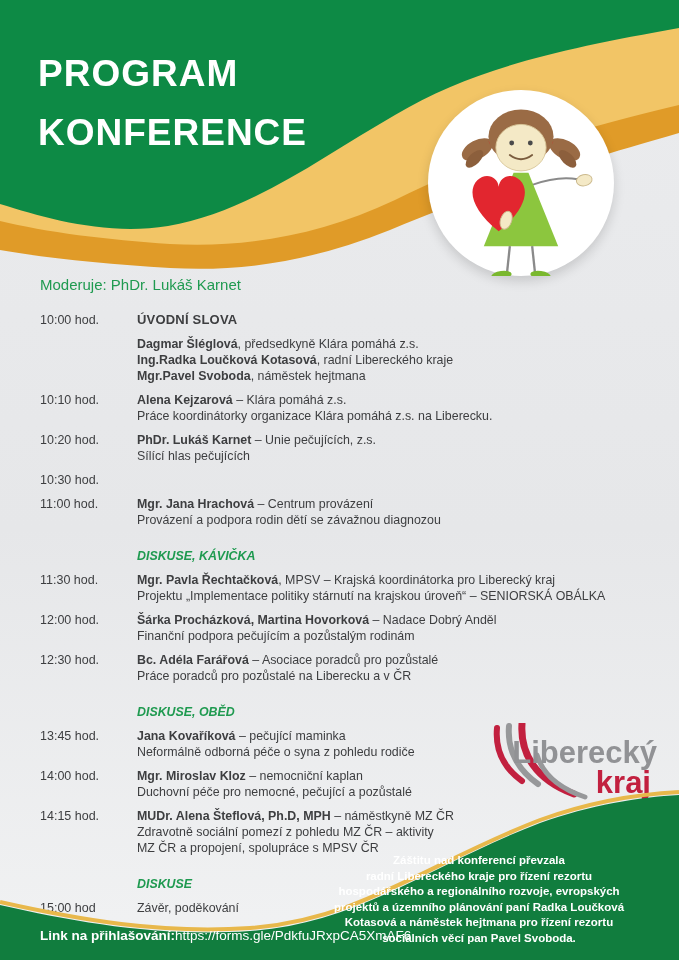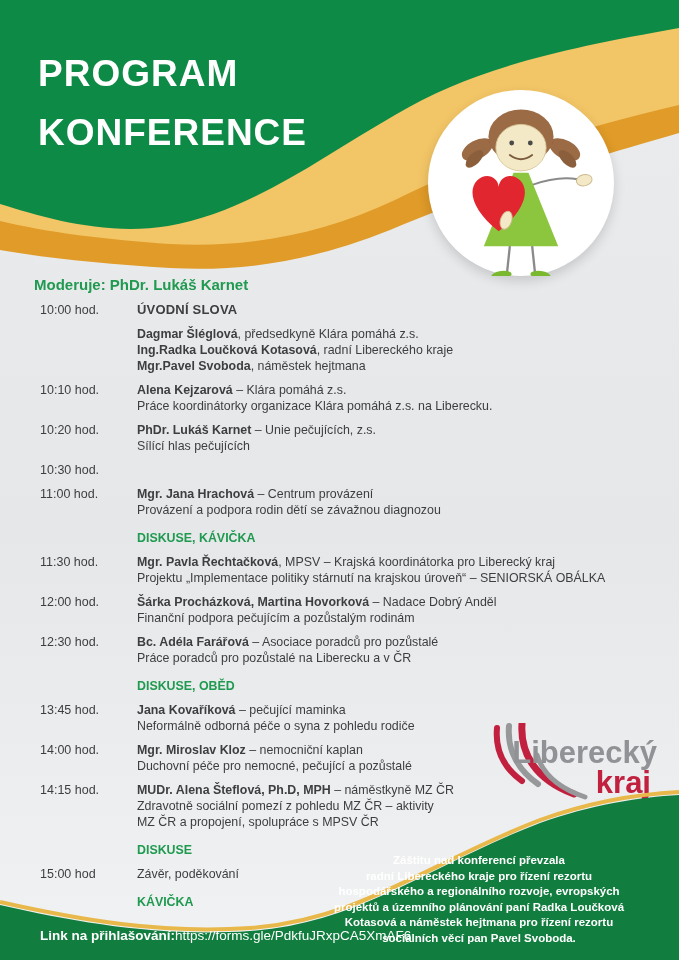--- a/index.html
+++ b/index.html
@@ -13,31 +13,31 @@
   .hero-circle{
     position:absolute;left:428px;top:90px;width:186px;height:186px;border-radius:50%;
     background:#fff;box-shadow:0 5px 12px rgba(0,0,0,.15);z-index:2;
   }
   .hero-circle svg{width:100%;height:100%}
   .page-title{
     position:absolute;left:38px;top:44px;z-index:3;color:#ffffff;
     font-weight:bold;font-size:37px;line-height:59px;letter-spacing:1px;
   }
   .moderator{
-    position:absolute;left:34px;top:276px;z-index:3;
-    color:#1f9a50;font-weight:bold;font-size:15px;
-  }
-  .schedule{position:absolute;left:40px;top:302px;width:625px;z-index:3}
+    position:absolute;left:40px;top:276px;z-index:3;
+    color:#1f9a50;font-weight:normal;font-size:15px;
+  }
+  .schedule{position:absolute;left:40px;top:312px;width:625px;z-index:3}
   .row{display:flex;margin-bottom:8px}
   .time{flex:none;width:97px;font-size:12.5px;line-height:16px;color:#3d3e40}
   .content{flex:1;font-size:12.4px;line-height:16px;color:#3d3e40}
   .line b{font-weight:bold}
   .line.title{font-weight:bold;font-size:13px;margin-bottom:8px;letter-spacing:.2px}
   .line.italic{}
-  .line.note{color:#1f9a50;font-weight:bold;margin-top:12px}
+  .line.note{color:#1f9a50;font-style:italic;font-weight:bold;margin-top:20px}
   .logo{position:absolute;left:477px;top:723px;z-index:3}
   .footer-svg{position:absolute;left:0;bottom:0;z-index:4}
   .patronage{
     position:absolute;right:20px;top:853px;width:360px;z-index:5;
     color:#ffffff;font-weight:bold;font-size:11.5px;line-height:15.5px;
     text-align:center;white-space:pre-line;
   }
   .link-row{
     position:absolute;left:40px;top:928px;z-index:5;color:#ffffff;
     font-weight:bold;font-size:13.5px;

